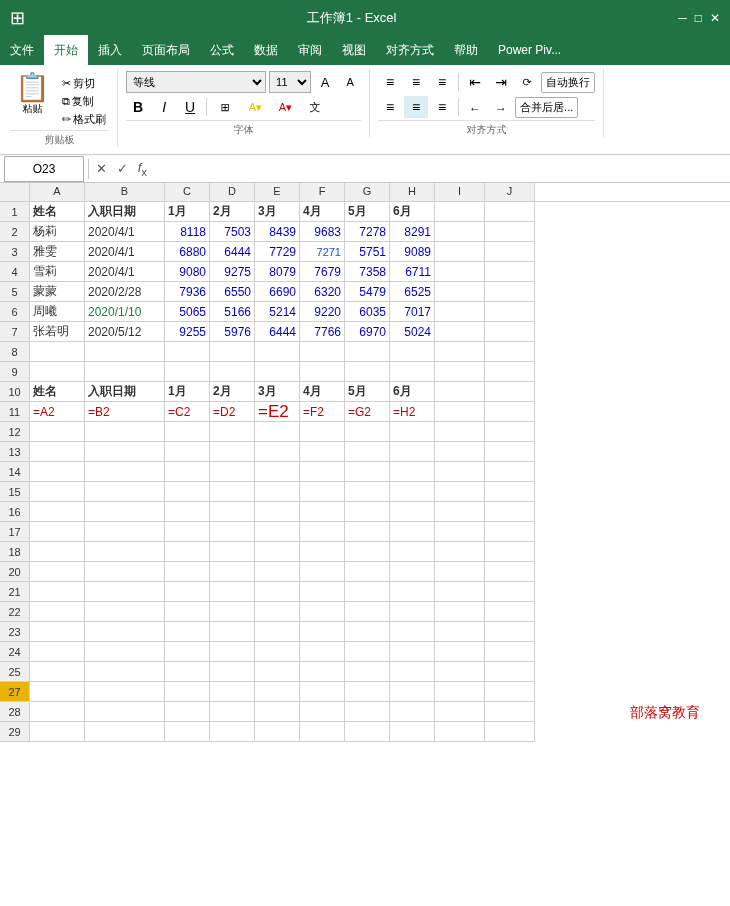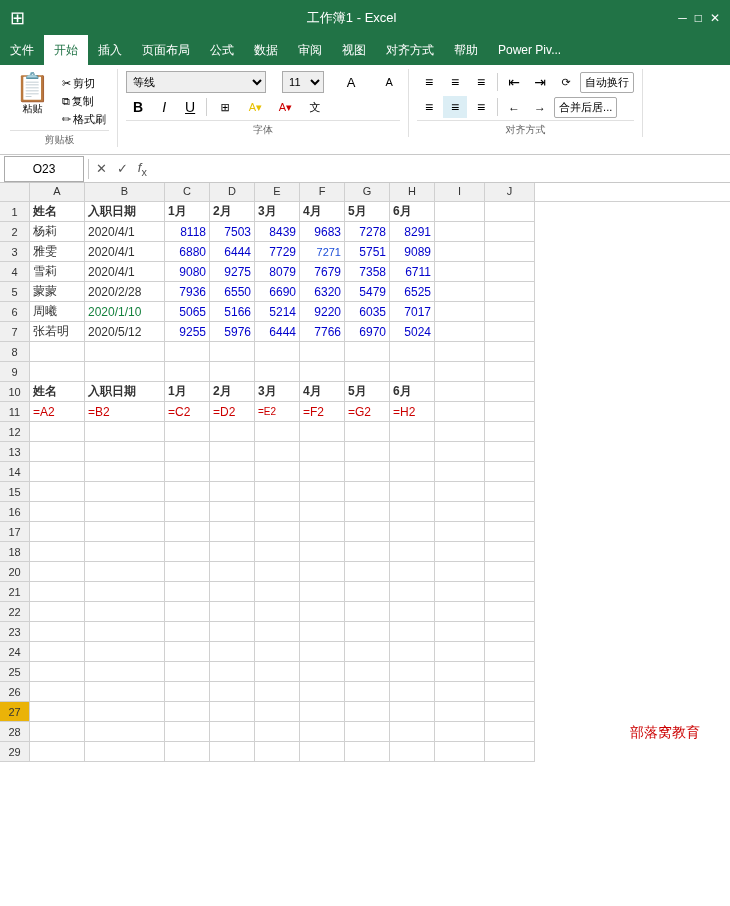--- a/index.html
+++ b/index.html
@@ -56,21 +56,21 @@
             <span>✏</span>
             <span>格式刷</span>
           </div>
         </div>
       </div>
       <div style="font-size:10px; color:#666; border-top:1px solid #e0e0e0; width:100%; text-align:center; padding-top:2px; margin-top:2px;">剪贴板</div>
     </div>
 
     <div style="display:flex; flex-direction:column; align-items:center; border-right:1px solid #e0e0e0; padding:2px 8px 0 6px;">
       <div style="display:flex; flex-direction:column; gap:3px;">
-        <div style="display:flex; align-items:center; gap:16px;">
+        <div style="display:flex; align-items:center; gap:3px;">
           <select style="height:22px; width:140px; border:1px solid #ababab; font-size:11px; padding:0 2px;">
             <option>等线</option>
           </select>
           <select style="height:22px; width:42px; border:1px solid #ababab; font-size:11px; padding:0 2px;">
             <option>11</option>
           </select>
           <div style="width:22px; height:22px; border:1px solid transparent; cursor:pointer; display:flex; align-items:center; justify-content:center; font-size:13px;">A</div>
           <div style="width:22px; height:22px; border:1px solid transparent; cursor:pointer; display:flex; align-items:center; justify-content:center; font-size:11px;">A</div>
         </div>
         <div style="display:flex; align-items:center; gap:2px;">
@@ -270,21 +270,21 @@
         <div style="width: 45px; min-width: 45px; border-right: 1px solid rgb(208, 208, 208); border-bottom: 1px solid rgb(208, 208, 208); font-size: 12px; padding: 1px 3px; overflow: hidden; display: flex; align-items: center; white-space: nowrap; height: 20px; color: rgb(51, 51, 51); font-weight: bold; justify-content: flex-start;">6月</div>
         <div style="width: 50px; min-width: 50px; border-right: 1px solid rgb(208, 208, 208); border-bottom: 1px solid rgb(208, 208, 208); font-size: 12px; padding: 1px 3px; overflow: hidden; display: flex; align-items: center; white-space: nowrap; height: 20px; color: rgb(51, 51, 51); font-weight: bold; justify-content: flex-start;"></div>
         <div style="width: 50px; min-width: 50px; border-right: 1px solid rgb(208, 208, 208); border-bottom: 1px solid rgb(208, 208, 208); font-size: 12px; padding: 1px 3px; overflow: hidden; display: flex; align-items: center; white-space: nowrap; height: 20px; color: rgb(51, 51, 51); font-weight: bold; justify-content: flex-start;"></div>
       </div>
       <div style="display: flex;">
         <div style="width: 30px; min-width: 30px; background: rgb(240, 240, 240); border-right: 1px solid rgb(208, 208, 208); border-bottom: 1px solid rgb(208, 208, 208); text-align: center; font-size: 11px; color: rgb(51, 51, 51); height: 20px; display: flex; align-items: center; justify-content: center;">11</div>
         <div style="width: 55px; min-width: 55px; border-right: 1px solid rgb(208, 208, 208); border-bottom: 1px solid rgb(208, 208, 208); font-size: 12px; padding: 1px 3px; overflow: hidden; display: flex; align-items: center; white-space: nowrap; height: 20px; color: rgb(204, 0, 0); font-weight: normal; justify-content: flex-start;">=A2</div>
         <div style="width: 80px; min-width: 80px; border-right: 1px solid rgb(208, 208, 208); border-bottom: 1px solid rgb(208, 208, 208); font-size: 12px; padding: 1px 3px; overflow: hidden; display: flex; align-items: center; white-space: nowrap; height: 20px; color: rgb(204, 0, 0); font-weight: normal; justify-content: flex-start;">=B2</div>
         <div style="width: 45px; min-width: 45px; border-right: 1px solid rgb(208, 208, 208); border-bottom: 1px solid rgb(208, 208, 208); font-size: 12px; padding: 1px 3px; overflow: hidden; display: flex; align-items: center; white-space: nowrap; height: 20px; color: rgb(204, 0, 0); font-weight: normal; justify-content: flex-start;">=C2</div>
         <div style="width: 45px; min-width: 45px; border-right: 1px solid rgb(208, 208, 208); border-bottom: 1px solid rgb(208, 208, 208); font-size: 12px; padding: 1px 3px; overflow: hidden; display: flex; align-items: center; white-space: nowrap; height: 20px; color: rgb(204, 0, 0); font-weight: normal; justify-content: flex-start;">=D2</div>
-        <div style="width: 45px; min-width: 45px; border-right: 1px solid rgb(208, 208, 208); border-bottom: 1px solid rgb(208, 208, 208); font-size: 10px; padding: 1px 3px; overflow: hidden; display: flex; align-items: center; white-space: nowrap; height: 20px; color: rgb(204, 0, 0); font-weight: normal; justify-content: flex-start;">=E2</div>
+        <div style="width: 45px; min-width: 45px; border-right: 1px solid rgb(208, 208, 208); border-bottom: 1px solid rgb(208, 208, 208); font-size: 17px; padding: 1px 3px; overflow: hidden; display: flex; align-items: center; white-space: nowrap; height: 20px; color: rgb(204, 0, 0); font-weight: normal; justify-content: flex-start;">=E2</div>
         <div style="width: 45px; min-width: 45px; border-right: 1px solid rgb(208, 208, 208); border-bottom: 1px solid rgb(208, 208, 208); font-size: 12px; padding: 1px 3px; overflow: hidden; display: flex; align-items: center; white-space: nowrap; height: 20px; color: rgb(204, 0, 0); font-weight: normal; justify-content: flex-start;">=F2</div>
         <div style="width: 45px; min-width: 45px; border-right: 1px solid rgb(208, 208, 208); border-bottom: 1px solid rgb(208, 208, 208); font-size: 12px; padding: 1px 3px; overflow: hidden; display: flex; align-items: center; white-space: nowrap; height: 20px; color: rgb(204, 0, 0); font-weight: normal; justify-content: flex-start;">=G2</div>
         <div style="width: 45px; min-width: 45px; border-right: 1px solid rgb(208, 208, 208); border-bottom: 1px solid rgb(208, 208, 208); font-size: 12px; padding: 1px 3px; overflow: hidden; display: flex; align-items: center; white-space: nowrap; height: 20px; color: rgb(204, 0, 0); font-weight: normal; justify-content: flex-start;">=H2</div>
         <div style="width: 50px; min-width: 50px; border-right: 1px solid rgb(208, 208, 208); border-bottom: 1px solid rgb(208, 208, 208); font-size: 12px; padding: 1px 3px; overflow: hidden; display: flex; align-items: center; white-space: nowrap; height: 20px; color: rgb(51, 51, 51); font-weight: normal; justify-content: flex-start;"></div>
         <div style="width: 50px; min-width: 50px; border-right: 1px solid rgb(208, 208, 208); border-bottom: 1px solid rgb(208, 208, 208); font-size: 12px; padding: 1px 3px; overflow: hidden; display: flex; align-items: center; white-space: nowrap; height: 20px; color: rgb(51, 51, 51); font-weight: normal; justify-content: flex-start;"></div>
       </div>
       <div style="display: flex;">
         <div style="width: 30px; min-width: 30px; background: rgb(240, 240, 240); border-right: 1px solid rgb(208, 208, 208); border-bottom: 1px solid rgb(208, 208, 208); text-align: center; font-size: 11px; color: rgb(51, 51, 51); height: 20px; display: flex; align-items: center; justify-content: center;">12</div>
         <div style="width: 55px; min-width: 55px; border-right: 1px solid rgb(208, 208, 208); border-bottom: 1px solid rgb(208, 208, 208); font-size: 12px; padding: 1px 3px; overflow: hidden; display: flex; align-items: center; white-space: nowrap; height: 20px; color: rgb(51, 51, 51); font-weight: normal; justify-content: flex-start;"></div>
         <div style="width: 80px; min-width: 80px; border-right: 1px solid rgb(208, 208, 208); border-bottom: 1px solid rgb(208, 208, 208); font-size: 12px; padding: 1px 3px; overflow: hidden; display: flex; align-items: center; white-space: nowrap; height: 20px; color: rgb(51, 51, 51); font-weight: normal; justify-content: flex-start;"></div>
@@ -447,33 +447,20 @@
         <div style="width: 45px; min-width: 45px; border-right: 1px solid rgb(208, 208, 208); border-bottom: 1px solid rgb(208, 208, 208); font-size: 12px; padding: 1px 3px; overflow: hidden; display: flex; align-items: center; white-space: nowrap; height: 20px; color: rgb(51, 51, 51); font-weight: normal; justify-content: flex-start;"></div>
         <div style="width: 45px; min-width: 45px; border-right: 1px solid rgb(208, 208, 208); border-bottom: 1px solid rgb(208, 208, 208); font-size: 12px; padding: 1px 3px; overflow: hidden; display: flex; align-items: center; white-space: nowrap; height: 20px; color: rgb(51, 51, 51); font-weight: normal; justify-content: flex-start;"></div>
         <div style="width: 45px; min-width: 45px; border-right: 1px solid rgb(208, 208, 208); border-bottom: 1px solid rgb(208, 208, 208); font-size: 12px; padding: 1px 3px; overflow: hidden; display: flex; align-items: center; white-space: nowrap; height: 20px; color: rgb(51, 51, 51); font-weight: normal; justify-content: flex-start;"></div>
         <div style="width: 45px; min-width: 45px; border-right: 1px solid rgb(208, 208, 208); border-bottom: 1px solid rgb(208, 208, 208); font-size: 12px; padding: 1px 3px; overflow: hidden; display: flex; align-items: center; white-space: nowrap; height: 20px; color: rgb(51, 51, 51); font-weight: normal; justify-content: flex-start;"></div>
         <div style="width: 45px; min-width: 45px; border-right: 1px solid rgb(208, 208, 208); border-bottom: 1px solid rgb(208, 208, 208); font-size: 12px; padding: 1px 3px; overflow: hidden; display: flex; align-items: center; white-space: nowrap; height: 20px; color: rgb(51, 51, 51); font-weight: normal; justify-content: flex-start;"></div>
         <div style="width: 45px; min-width: 45px; border-right: 1px solid rgb(208, 208, 208); border-bottom: 1px solid rgb(208, 208, 208); font-size: 12px; padding: 1px 3px; overflow: hidden; display: flex; align-items: center; white-space: nowrap; height: 20px; color: rgb(51, 51, 51); font-weight: normal; justify-content: flex-start;"></div>
         <div style="width: 50px; min-width: 50px; border-right: 1px solid rgb(208, 208, 208); border-bottom: 1px solid rgb(208, 208, 208); font-size: 12px; padding: 1px 3px; overflow: hidden; display: flex; align-items: center; white-space: nowrap; height: 20px; color: rgb(51, 51, 51); font-weight: normal; justify-content: flex-start;"></div>
         <div style="width: 50px; min-width: 50px; border-right: 1px solid rgb(208, 208, 208); border-bottom: 1px solid rgb(208, 208, 208); font-size: 12px; padding: 1px 3px; overflow: hidden; display: flex; align-items: center; white-space: nowrap; height: 20px; color: rgb(51, 51, 51); font-weight: normal; justify-content: flex-start;"></div>
       </div>
       <div style="display: flex;">
-        <div style="width: 30px; min-width: 30px; background: rgb(240, 240, 240); border-right: 1px solid rgb(208, 208, 208); border-bottom: 1px solid rgb(208, 208, 208); text-align: center; font-size: 11px; color: rgb(51, 51, 51); height: 20px; display: flex; align-items: center; justify-content: center;">26</div>
-        <div style="width: 55px; min-width: 55px; border-right: 1px solid rgb(208, 208, 208); border-bottom: 1px solid rgb(208, 208, 208); font-size: 12px; padding: 1px 3px; overflow: hidden; display: flex; align-items: center; white-space: nowrap; height: 20px; color: rgb(51, 51, 51); font-weight: normal; justify-content: flex-start;"></div>
-        <div style="width: 80px; min-width: 80px; border-right: 1px solid rgb(208, 208, 208); border-bottom: 1px solid rgb(208, 208, 208); font-size: 12px; padding: 1px 3px; overflow: hidden; display: flex; align-items: center; white-space: nowrap; height: 20px; color: rgb(51, 51, 51); font-weight: normal; justify-content: flex-start;"></div>
-        <div style="width: 45px; min-width: 45px; border-right: 1px solid rgb(208, 208, 208); border-bottom: 1px solid rgb(208, 208, 208); font-size: 12px; padding: 1px 3px; overflow: hidden; display: flex; align-items: center; white-space: nowrap; height: 20px; color: rgb(51, 51, 51); font-weight: normal; justify-content: flex-start;"></div>
-        <div style="width: 45px; min-width: 45px; border-right: 1px solid rgb(208, 208, 208); border-bottom: 1px solid rgb(208, 208, 208); font-size: 12px; padding: 1px 3px; overflow: hidden; display: flex; align-items: center; white-space: nowrap; height: 20px; color: rgb(51, 51, 51); font-weight: normal; justify-content: flex-start;"></div>
-        <div style="width: 45px; min-width: 45px; border-right: 1px solid rgb(208, 208, 208); border-bottom: 1px solid rgb(208, 208, 208); font-size: 12px; padding: 1px 3px; overflow: hidden; display: flex; align-items: center; white-space: nowrap; height: 20px; color: rgb(51, 51, 51); font-weight: normal; justify-content: flex-start;"></div>
-        <div style="width: 45px; min-width: 45px; border-right: 1px solid rgb(208, 208, 208); border-bottom: 1px solid rgb(208, 208, 208); font-size: 12px; padding: 1px 3px; overflow: hidden; display: flex; align-items: center; white-space: nowrap; height: 20px; color: rgb(51, 51, 51); font-weight: normal; justify-content: flex-start;"></div>
-        <div style="width: 45px; min-width: 45px; border-right: 1px solid rgb(208, 208, 208); border-bottom: 1px solid rgb(208, 208, 208); font-size: 12px; padding: 1px 3px; overflow: hidden; display: flex; align-items: center; white-space: nowrap; height: 20px; color: rgb(51, 51, 51); font-weight: normal; justify-content: flex-start;"></div>
-        <div style="width: 45px; min-width: 45px; border-right: 1px solid rgb(208, 208, 208); border-bottom: 1px solid rgb(208, 208, 208); font-size: 12px; padding: 1px 3px; overflow: hidden; display: flex; align-items: center; white-space: nowrap; height: 20px; color: rgb(51, 51, 51); font-weight: normal; justify-content: flex-start;"></div>
-        <div style="width: 50px; min-width: 50px; border-right: 1px solid rgb(208, 208, 208); border-bottom: 1px solid rgb(208, 208, 208); font-size: 12px; padding: 1px 3px; overflow: hidden; display: flex; align-items: center; white-space: nowrap; height: 20px; color: rgb(51, 51, 51); font-weight: normal; justify-content: flex-start;"></div>
-        <div style="width: 50px; min-width: 50px; border-right: 1px solid rgb(208, 208, 208); border-bottom: 1px solid rgb(208, 208, 208); font-size: 12px; padding: 1px 3px; overflow: hidden; display: flex; align-items: center; white-space: nowrap; height: 20px; color: rgb(51, 51, 51); font-weight: normal; justify-content: flex-start;"></div>
-      </div>
-      <div style="display: flex;">
         <div style="width: 30px; min-width: 30px; background: #eab308; border-right: 1px solid rgb(208, 208, 208); border-bottom: 1px solid rgb(208, 208, 208); text-align: center; font-size: 11px; color: rgb(51, 51, 51); height: 20px; display: flex; align-items: center; justify-content: center;">27</div>
         <div style="width: 55px; min-width: 55px; border-right: 1px solid rgb(208, 208, 208); border-bottom: 1px solid rgb(208, 208, 208); font-size: 12px; padding: 1px 3px; overflow: hidden; display: flex; align-items: center; white-space: nowrap; height: 20px; color: rgb(51, 51, 51); font-weight: normal; justify-content: flex-start;"></div>
         <div style="width: 80px; min-width: 80px; border-right: 1px solid rgb(208, 208, 208); border-bottom: 1px solid rgb(208, 208, 208); font-size: 12px; padding: 1px 3px; overflow: hidden; display: flex; align-items: center; white-space: nowrap; height: 20px; color: rgb(51, 51, 51); font-weight: normal; justify-content: flex-start;"></div>
         <div style="width: 45px; min-width: 45px; border-right: 1px solid rgb(208, 208, 208); border-bottom: 1px solid rgb(208, 208, 208); font-size: 12px; padding: 1px 3px; overflow: hidden; display: flex; align-items: center; white-space: nowrap; height: 20px; color: rgb(51, 51, 51); font-weight: normal; justify-content: flex-start;"></div>
         <div style="width: 45px; min-width: 45px; border-right: 1px solid rgb(208, 208, 208); border-bottom: 1px solid rgb(208, 208, 208); font-size: 12px; padding: 1px 3px; overflow: hidden; display: flex; align-items: center; white-space: nowrap; height: 20px; color: rgb(51, 51, 51); font-weight: normal; justify-content: flex-start;"></div>
         <div style="width: 45px; min-width: 45px; border-right: 1px solid rgb(208, 208, 208); border-bottom: 1px solid rgb(208, 208, 208); font-size: 12px; padding: 1px 3px; overflow: hidden; display: flex; align-items: center; white-space: nowrap; height: 20px; color: rgb(51, 51, 51); font-weight: normal; justify-content: flex-start;"></div>
         <div style="width: 45px; min-width: 45px; border-right: 1px solid rgb(208, 208, 208); border-bottom: 1px solid rgb(208, 208, 208); font-size: 12px; padding: 1px 3px; overflow: hidden; display: flex; align-items: center; white-space: nowrap; height: 20px; color: rgb(51, 51, 51); font-weight: normal; justify-content: flex-start;"></div>
         <div style="width: 45px; min-width: 45px; border-right: 1px solid rgb(208, 208, 208); border-bottom: 1px solid rgb(208, 208, 208); font-size: 12px; padding: 1px 3px; overflow: hidden; display: flex; align-items: center; white-space: nowrap; height: 20px; color: rgb(51, 51, 51); font-weight: normal; justify-content: flex-start;"></div>
         <div style="width: 45px; min-width: 45px; border-right: 1px solid rgb(208, 208, 208); border-bottom: 1px solid rgb(208, 208, 208); font-size: 12px; padding: 1px 3px; overflow: hidden; display: flex; align-items: center; white-space: nowrap; height: 20px; color: rgb(51, 51, 51); font-weight: normal; justify-content: flex-start;"></div>
         <div style="width: 50px; min-width: 50px; border-right: 1px solid rgb(208, 208, 208); border-bottom: 1px solid rgb(208, 208, 208); font-size: 12px; padding: 1px 3px; overflow: hidden; display: flex; align-items: center; white-space: nowrap; height: 20px; color: rgb(51, 51, 51); font-weight: normal; justify-content: flex-start;"></div>

